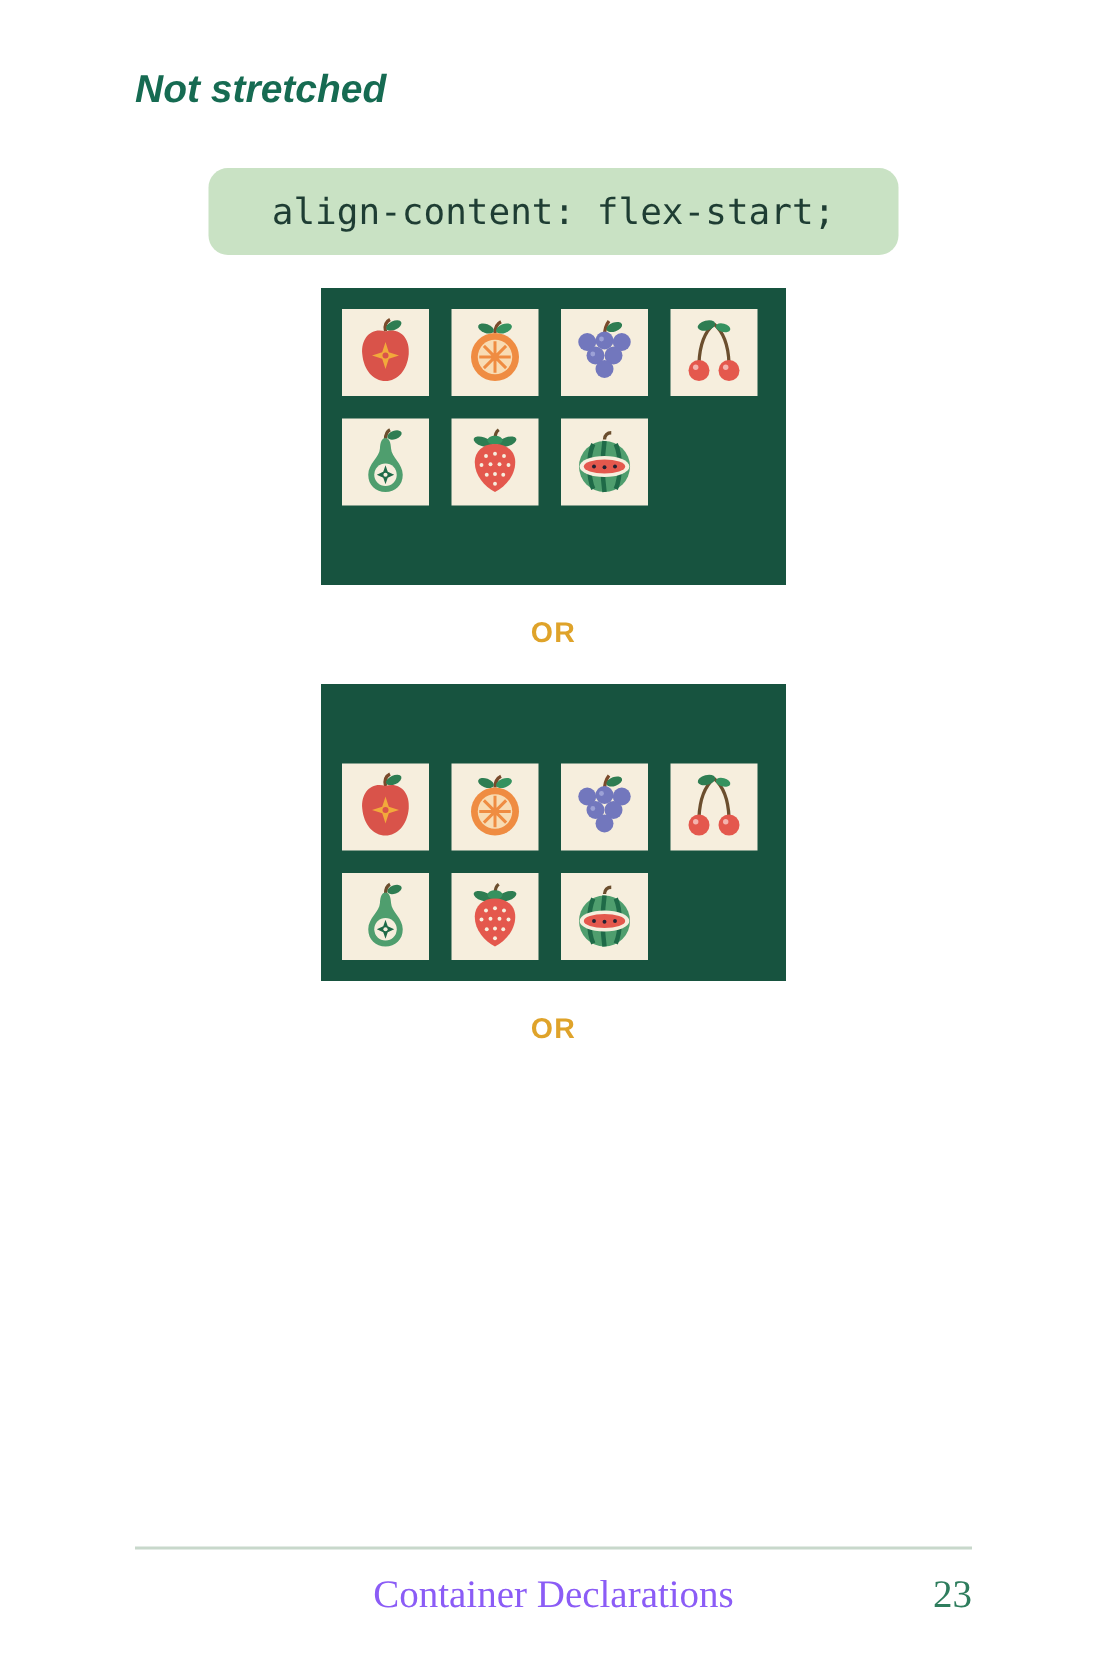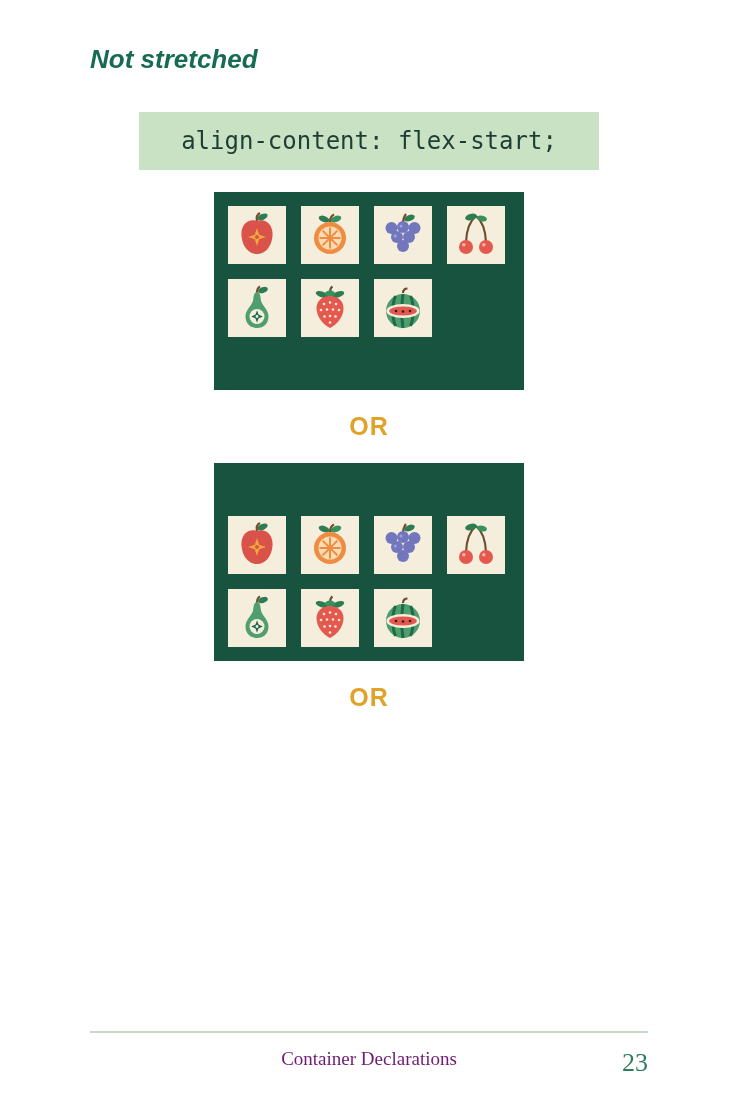--- a/index.html
+++ b/index.html
@@ -31,21 +31,21 @@
   .example { text-align: center; }
   .code-block {
     display: inline-block;
     background: #c9e2c4;
     padding: 15px 42px;
     font-family: "DejaVu Sans Mono", monospace;
     font-size: 24px;
     color: #1e3d33;
     white-space: nowrap;
   }
-  .example-1 .code-block { margin-top: 37px; }
+  .example-1 .code-block { margin-top: 37px; border-radius: 13px; }
   .example-2 .code-block { margin-top: 21px; }
 
   .fruit-container {
     width: 310px; height: 198px;
     margin: 22px auto 0 auto;
     background: #17533f;
     box-sizing: border-box;
     padding: 14px;
     display: flex;
     flex-wrap: wrap;
@@ -57,37 +57,37 @@
 
   .tile {
     width: 58px; height: 58px;
     background: #f6eedd;
     display: flex; align-items: center; justify-content: center;
   }
   .fruit { width: 48px; height: 48px; display: block; }
 
   .or-label {
     margin-top: 22px;
-    font-size: 25px;
+    font-size: 19px;
     font-weight: 700;
     letter-spacing: 1px;
     color: #dfa32a;
   }
 
   .footer {
     position: absolute;
     left: 90px; right: 90px;
     top: 987px;
     border-top: 2px solid #c8d8cb;
   }
   .footer-row { position: relative; margin-top: 15px; text-align: center; }
   .footer-title {
     font-family: "Liberation Serif", serif;
-    font-size: 19px;
-    color: #701a75;
+    font-size: 26px;
+    color: #8b5cf6;
   }
   .footer-page {
     position: absolute; right: 0; top: 0;
     font-family: "Liberation Serif", serif;
     font-size: 26px;
     color: #2e7d5d;
   }
   .defs { position: absolute; width: 0; height: 0; overflow: hidden; }
 </style>
 </head>

